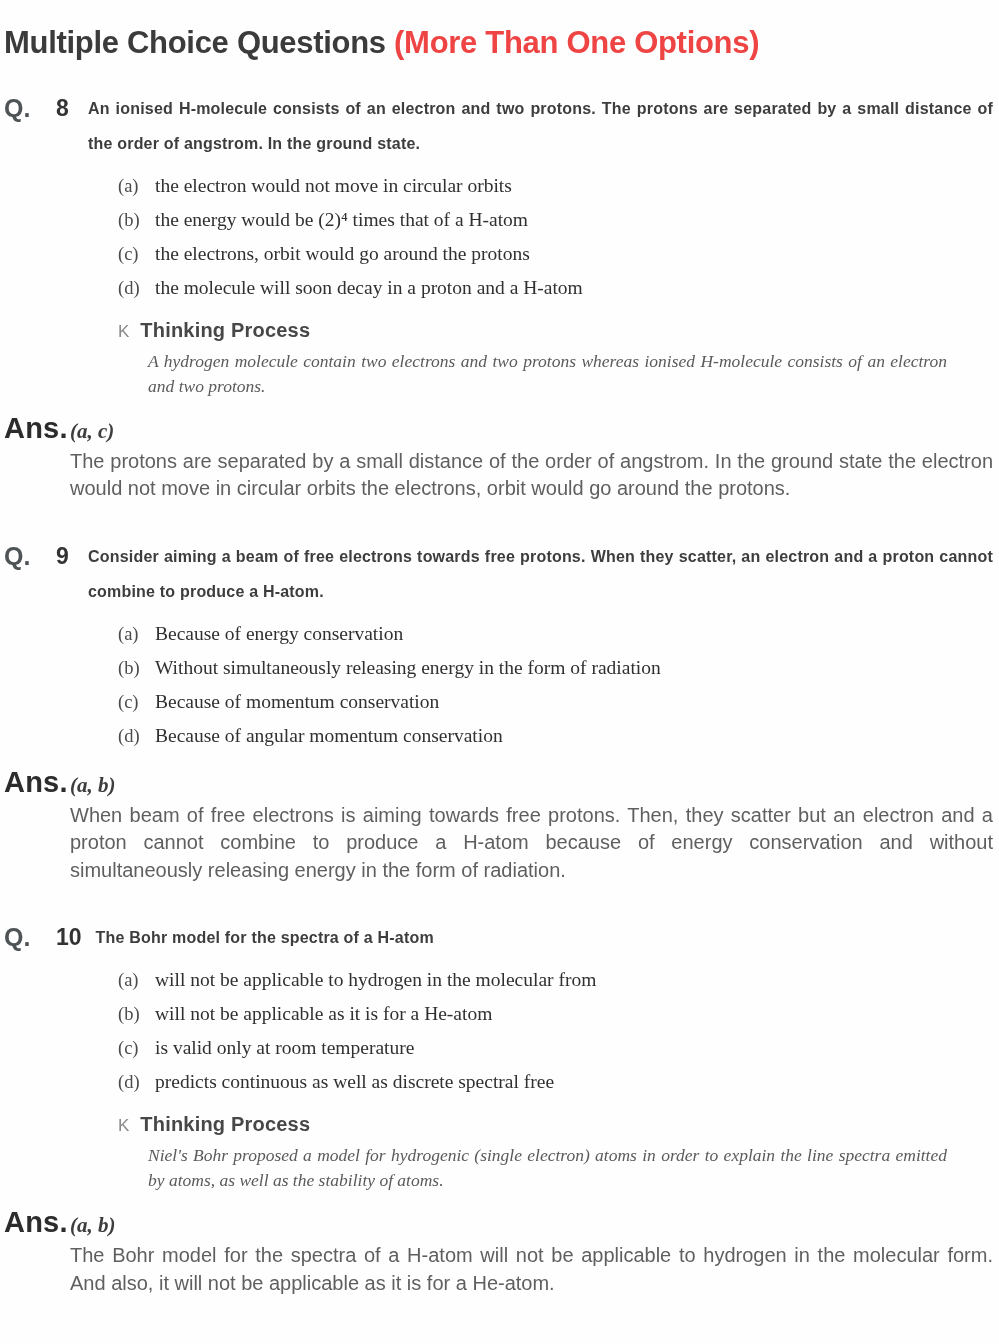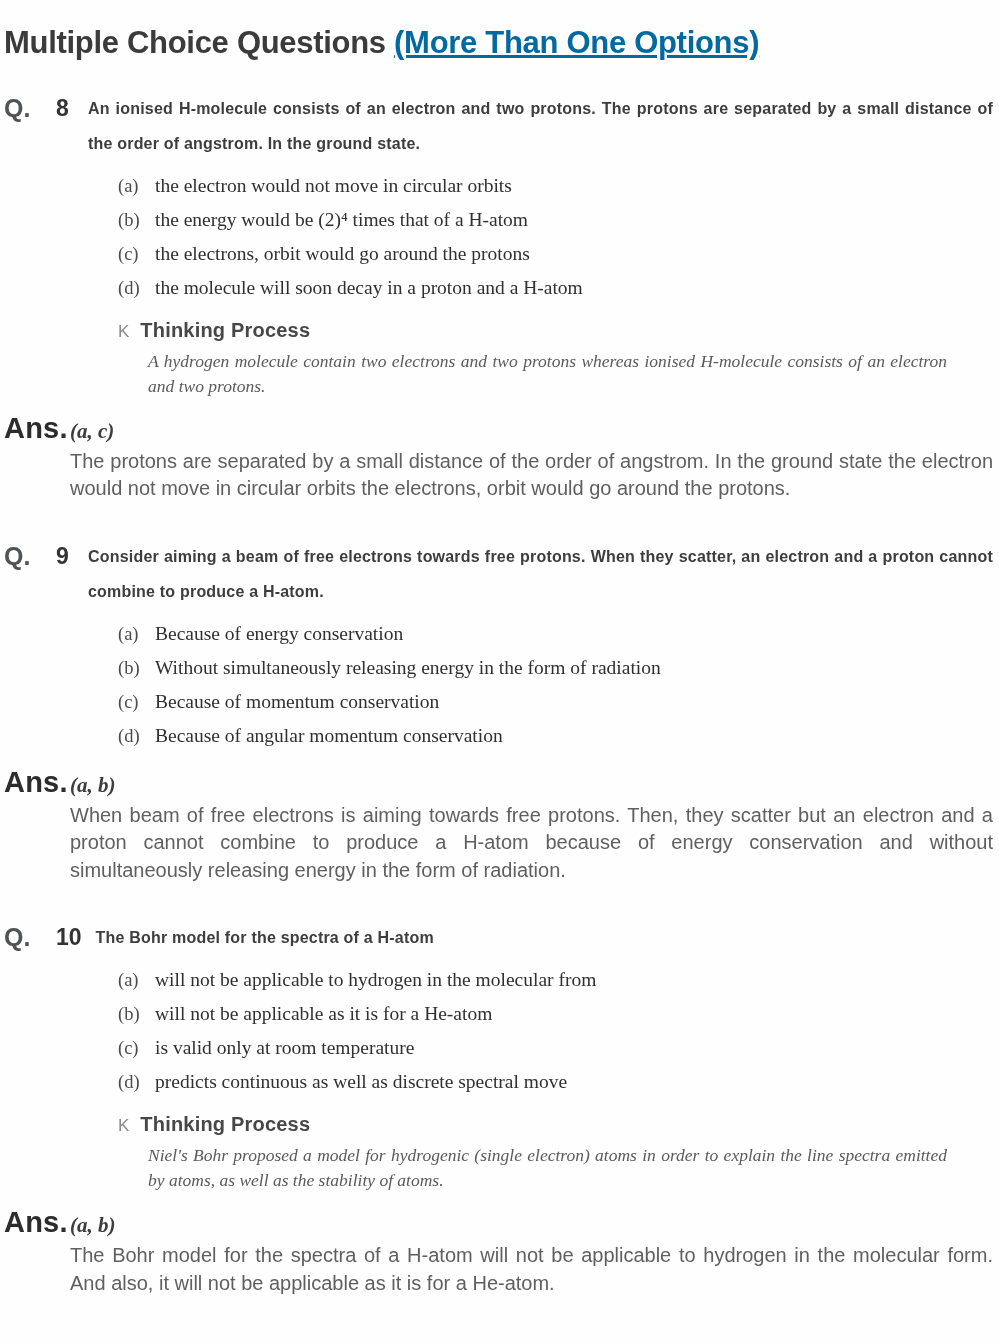--- a/index.html
+++ b/index.html
@@ -7,21 +7,21 @@
   body {
     width: 999px; height: 1344px; overflow: hidden;
     background: #fefefe;
     font-family: "Liberation Sans", "DejaVu Sans", sans-serif;
     color: #3a3a3a;
   }
   .page { padding: 2px 6px 0 4px; }
 
   .title { font-size: 31px; font-weight: 700; letter-spacing: -0.3px; line-height: 40px; margin-bottom: 28px; }
   .title-main { color: #3b3b3b; }
-  .title-accent { color: #0369a1; text-decoration: underline; }
+  .title-accent { color: #ef4444; }
 
   .question { margin-bottom: 36px; }
 
   .q-head { display: flex; align-items: flex-start; }
   .q-marker { font-weight: 700; font-size: 25px; color: #4e5356; width: 52px; flex: none; line-height: 35px; }
   .q-number { font-weight: 700; font-size: 23px; color: #333; flex: none; margin-right: 14px; min-width: 18px; line-height: 35px; }
   .q-text { flex: 1; font-weight: 700; font-size: 16px; line-height: 35px; color: #3d3d3d; text-align: justify; letter-spacing: 0.2px; }
 
   .options { list-style: none; margin: 8px 0 0 0; padding: 0 0 0 114px; }
   .option { display: flex; font-family: "Liberation Serif", "DejaVu Serif", serif; font-size: 19.5px; line-height: 34px; color: #303030; }
@@ -141,21 +141,21 @@
       <li class="option">
         <span class="opt-label">(b)</span>
         <span class="opt-text">will not be applicable as it is for a He-atom</span>
       </li>
       <li class="option">
         <span class="opt-label">(c)</span>
         <span class="opt-text">is valid only at room temperature</span>
       </li>
       <li class="option">
         <span class="opt-label">(d)</span>
-        <span class="opt-text">predicts continuous as well as discrete spectral move</span>
+        <span class="opt-text">predicts continuous as well as discrete spectral free</span>
       </li>
     </ul>
     <div class="thinking">
       <div class="thinking-head">
         <span class="thinking-icon">K</span>
         <span class="thinking-title">Thinking Process</span>
       </div>
       <p class="thinking-text">Niel's Bohr proposed a model for hydrogenic (single electron) atoms in order to explain the line spectra emitted by atoms, as well as the stability of atoms.</p>
     </div>
     <div class="answer">

